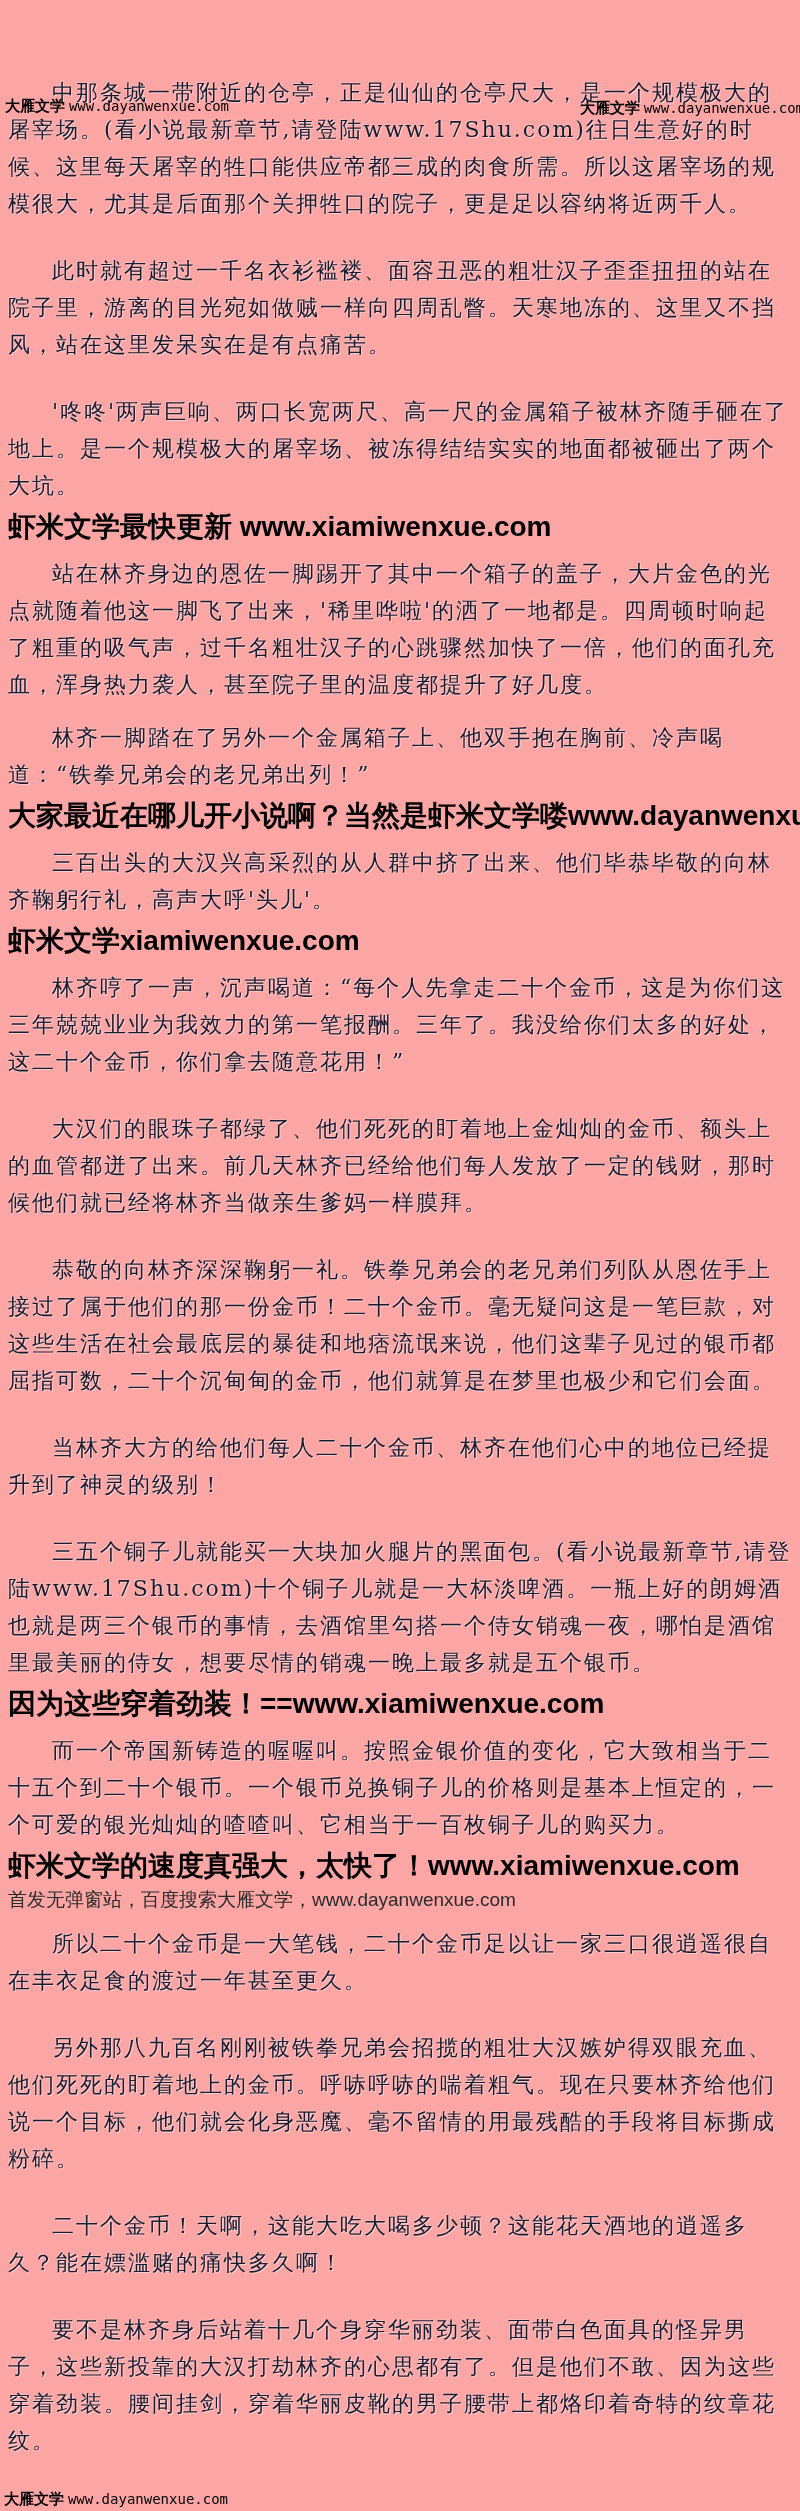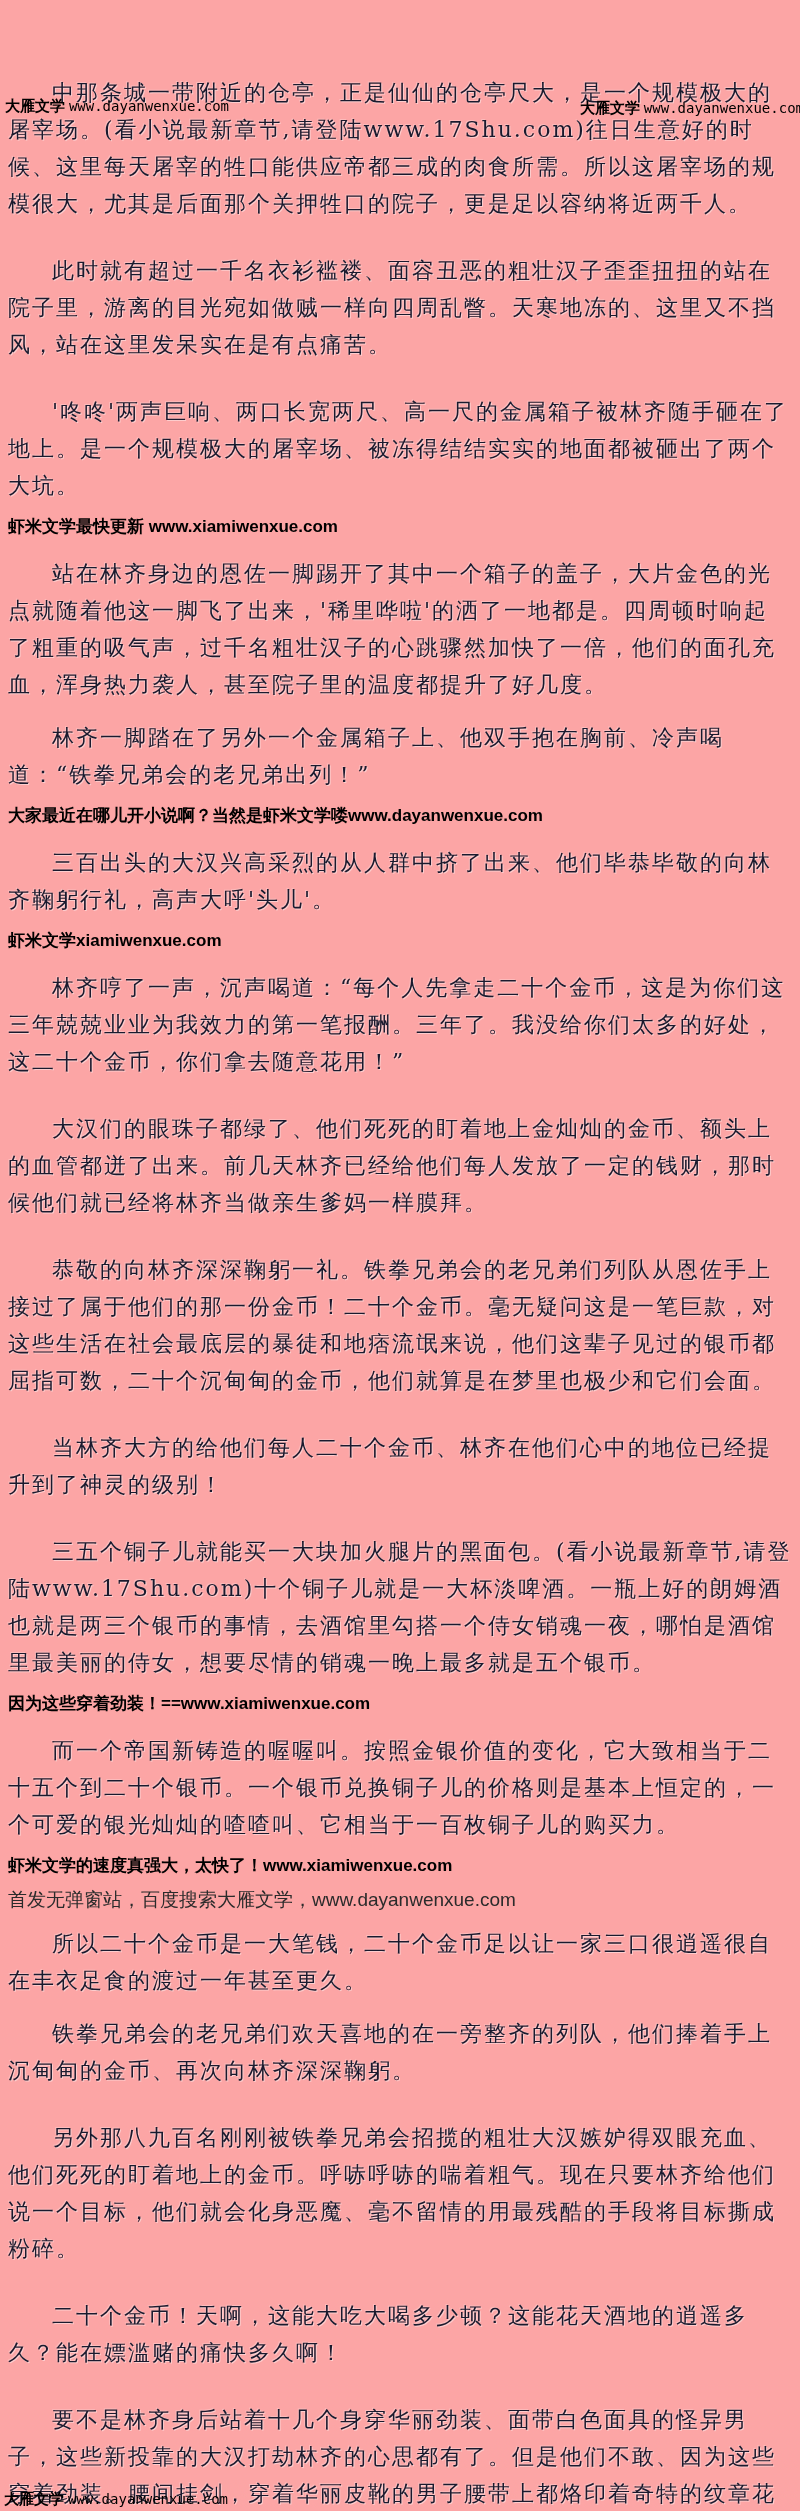--- a/index.html
+++ b/index.html
@@ -37,21 +37,21 @@
     letter-spacing:2px;
     color:#1A1A2E;
     text-indent:2em;
     text-shadow:1px 1px 0 rgba(255,255,255,0.45), -1px -1px 0 rgba(255,255,255,0.25);
     margin:0 0 16px 0;
   }
   .body.sp{margin-top:30px;}
   .ad{
     font-family:"Liberation Sans",sans-serif;
     font-weight:bold;
-    font-size:17px;
+    font-size:28px;
     line-height:29px;
     letter-spacing:0;
     color:#000;
     text-indent:0;
     margin:-8px 0 14px 0;
     white-space:nowrap;
   }
   .ad-muted{
     font-family:"Liberation Sans",sans-serif;
     font-weight:normal;
@@ -91,21 +91,20 @@
       <p class="blk body">林齐哼了一声，沉声喝道：“每个人先拿走二十个金币，这是为你们这三年兢兢业业为我效力的第一笔报酬。三年了。我没给你们太多的好处，这二十个金币，你们拿去随意花用！”</p>
       <p class="blk body sp">大汉们的眼珠子都绿了、他们死死的盯着地上金灿灿的金币、额头上的血管都迸了出来。前几天林齐已经给他们每人发放了一定的钱财，那时候他们就已经将林齐当做亲生爹妈一样膜拜。</p>
       <p class="blk body sp">恭敬的向林齐深深鞠躬一礼。铁拳兄弟会的老兄弟们列队从恩佐手上接过了属于他们的那一份金币！二十个金币。毫无疑问这是一笔巨款，对这些生活在社会最底层的暴徒和地痞流氓来说，他们这辈子见过的银币都屈指可数，二十个沉甸甸的金币，他们就算是在梦里也极少和它们会面。</p>
       <p class="blk body sp">当林齐大方的给他们每人二十个金币、林齐在他们心中的地位已经提升到了神灵的级别！</p>
       <p class="blk body sp">三五个铜子儿就能买一大块加火腿片的黑面包。(看小说最新章节,请登陆www.17Shu.com)十个铜子儿就是一大杯淡啤酒。一瓶上好的朗姆酒也就是两三个银币的事情，去酒馆里勾搭一个侍女销魂一夜，哪怕是酒馆里最美丽的侍女，想要尽情的销魂一晚上最多就是五个银币。</p>
       <p class="blk ad">因为这些穿着劲装！==www.xiamiwenxue.com</p>
       <p class="blk body">而一个帝国新铸造的喔喔叫。按照金银价值的变化，它大致相当于二十五个到二十个银币。一个银币兑换铜子儿的价格则是基本上恒定的，一个可爱的银光灿灿的喳喳叫、它相当于一百枚铜子儿的购买力。</p>
       <p class="blk ad">虾米文学的速度真强大，太快了！www.xiamiwenxue.com</p>
       <p class="blk ad-muted">首发无弹窗站，百度搜索大雁文学，www.dayanwenxue.com</p>
       <p class="blk body">所以二十个金币是一大笔钱，二十个金币足以让一家三口很逍遥很自在丰衣足食的渡过一年甚至更久。</p>
-      <p class="blk body">铁拳兄弟会的老兄弟们欢天喜地的在一旁整齐的列队，他们捧着手上沉甸甸的金币、再次向林齐深深鞠躬。</p>
       <p class="blk body sp">另外那八九百名刚刚被铁拳兄弟会招揽的粗壮大汉嫉妒得双眼充血、他们死死的盯着地上的金币。呼哧呼哧的喘着粗气。现在只要林齐给他们说一个目标，他们就会化身恶魔、毫不留情的用最残酷的手段将目标撕成粉碎。</p>
       <p class="blk body sp">二十个金币！天啊，这能大吃大喝多少顿？这能花天酒地的逍遥多久？能在嫖滥赌的痛快多久啊！</p>
       <p class="blk body sp">要不是林齐身后站着十几个身穿华丽劲装、面带白色面具的怪异男子，这些新投靠的大汉打劫林齐的心思都有了。但是他们不敢、因为这些穿着劲装。腰间挂剑，穿着华丽皮靴的男子腰带上都烙印着奇特的纹章花纹。</p>
     </div>
 
   <div class="wm wm-bottom-left">
     <span class="wm-brand">大雁文学</span>
     <span class="wm-url">www.dayanwenxue.com</span>
   </div>
 

